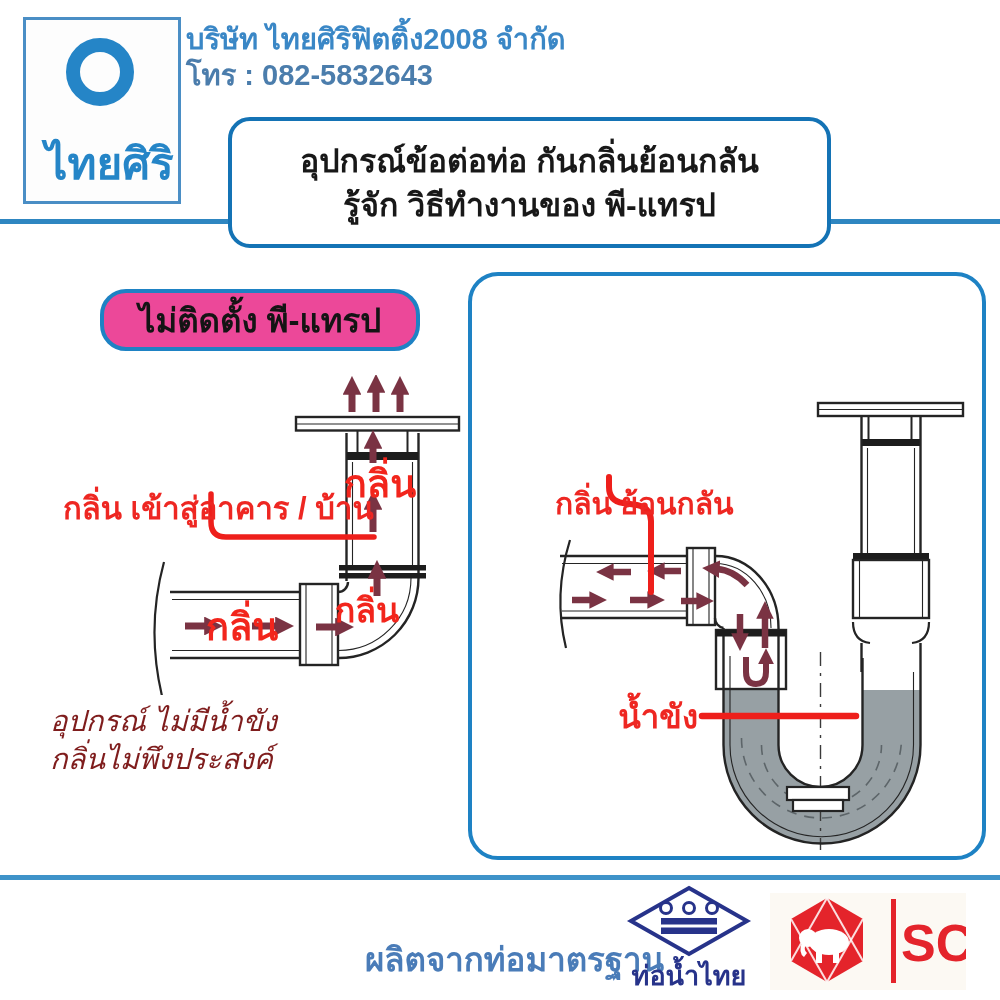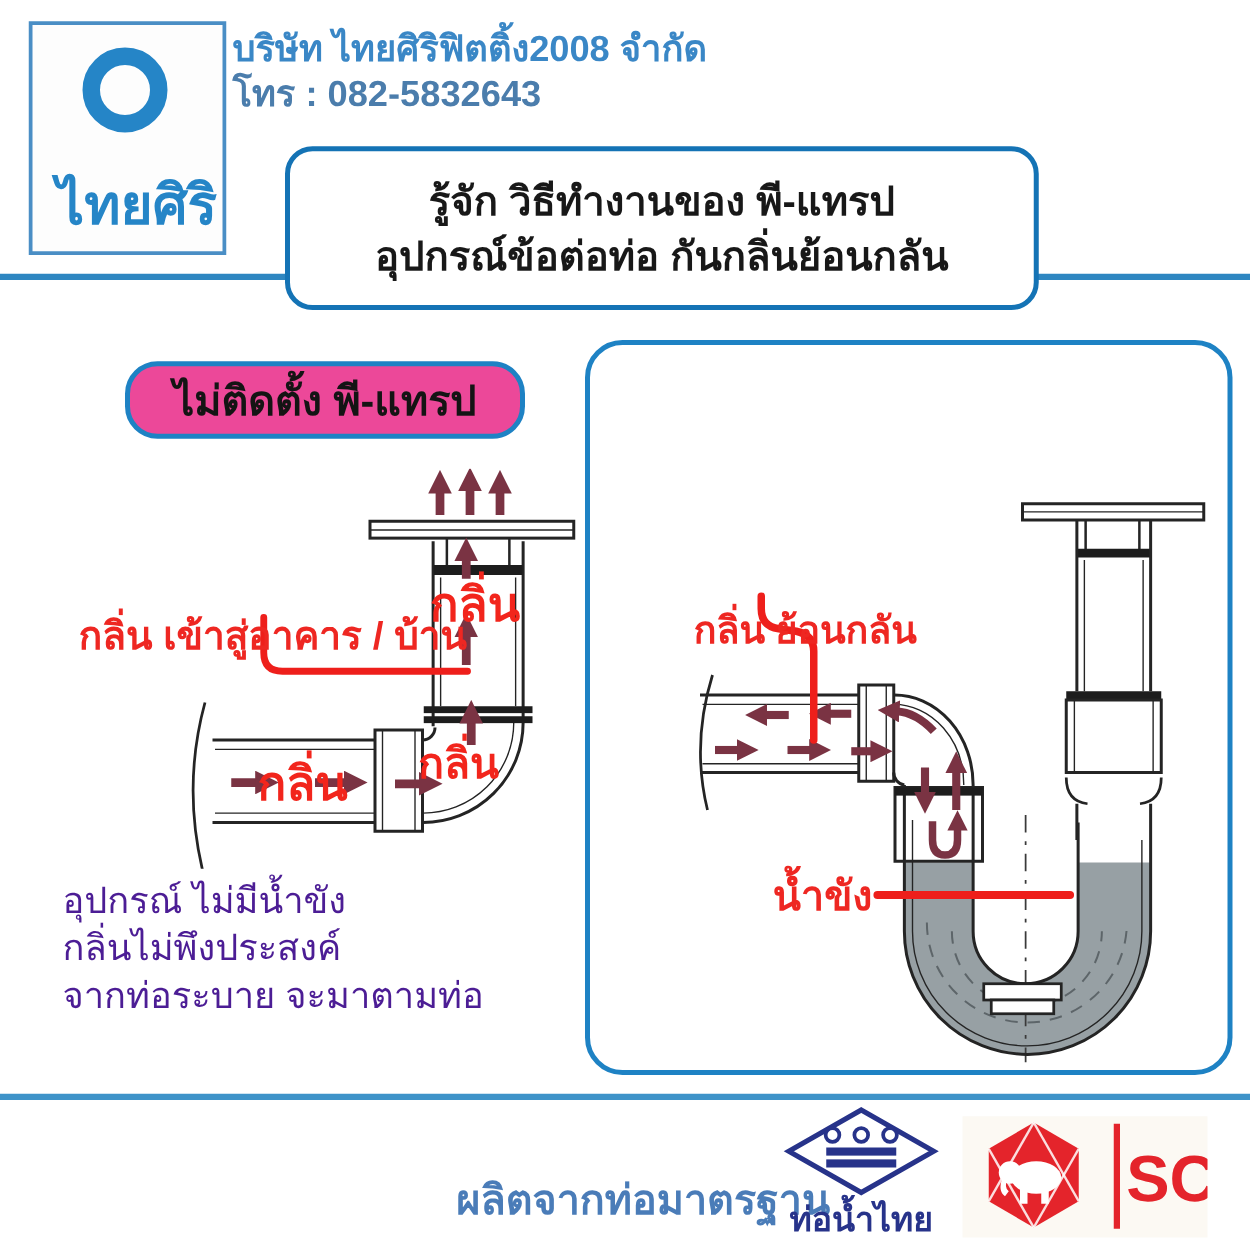--- a/index.html
+++ b/index.html
@@ -20,21 +20,21 @@
   
   .panel-head{background:#ec4899;border:4px solid #1e82c4;border-radius:26px;display:flex;align-items:center;
               justify-content:center;font-size:33px;font-weight:600;color:#141414;white-space:nowrap;z-index:3;}
   .left-head{left:100px;top:289px;width:312px;height:54px;}
   .right-head{left:602px;top:287px;width:314px;height:51px;}
   .right-panel{left:468px;top:272px;width:510px;height:580px;border:4px solid #1e82c4;border-radius:30px;z-index:0;}
   
   .callout{color:#ee2722;font-weight:600;white-space:nowrap;z-index:4;margin-top:42px;}
   .left-callout{left:63px;top:441px;font-size:31px;}
   .right-callout{left:555px;top:438px;font-size:30px;}
-  .desc{color:#4c1d95;z-index:4;}
+  .desc{color:#7f1d1d;z-index:4;font-style:italic;}
   .left-desc{left:50px;top:702px;font-size:29px;line-height:38px;}
   .right-desc{left:484px;top:748px;font-size:28px;line-height:37px;}
   .desc div{white-space:nowrap;}
   
   .bottom-rule{left:0;top:875px;width:1000px;height:5px;background:#3e93c9;}
   .footer-caption{left:365px;top:933px;font-size:33px;font-weight:600;color:#4a7cb8;white-space:nowrap;}
   .scg-bg{left:770px;top:893px;width:196px;height:97px;background:#fcf9f3;}
   svg{display:block;}
   svg text{font-family:"Liberation Sans","DejaVu Sans",sans-serif;}
 </style>
@@ -47,22 +47,22 @@
     <svg width="146" height="100" viewBox="0 0 146 100">
       <circle cx="74" cy="52" r="27" fill="none" stroke="#2585c7" stroke-width="14"></circle>
     </svg>
   </div>
   <div class="abs brand-text">ไทยศิริ</div>
   <div class="abs company-line">บริษัท ไทยศิริฟิตติ้ง2008 จำกัด</div>
   <div class="abs phone-line">โทร : 082-5832643</div>
 
   <div class="abs top-rule"></div>
   <div class="abs title-box">
+    <div>อุปกรณ์ข้อต่อท่อ กันกลิ่นย้อนกลัน</div>
     <div>รู้จัก วิธีทำงานของ พี-แทรป</div>
-    <div>อุปกรณ์ข้อต่อท่อ กันกลิ่นย้อนกลัน</div>
   </div>
 
   <div class="abs right-panel"></div>
   <div class="abs panel-head left-head">ไม่ติดตั้ง พี-แทรป</div>
 
   <svg class="abs" style="left:140px;top:375px;z-index:2" width="330" height="320" viewBox="140 375 330 320">
     <defs>
       <marker id="ahm" viewBox="0 0 10 10" refX="1.5" refY="5" markerWidth="2.7" markerHeight="2.7" orient="auto-start-reverse">
           <path d="M0,0 L10,5 L0,10 Z" fill="#7a3343"></path>
         </marker>
@@ -105,21 +105,20 @@
     <g fill="#f2251c" font-weight="600">
       <text x="380" y="497" font-size="38" text-anchor="middle">กลิ่น</text>
       <text x="367" y="622" font-size="34" text-anchor="middle">กลิ่น</text>
       <text x="206" y="640" font-size="38">กลิ่น</text>
     </g>
   </svg>
   <div class="abs callout left-callout">กลิ่น เข้าสู่อาคาร / บ้าน</div>
   <div class="abs desc left-desc">
     <div>อุปกรณ์ ไม่มีน้ำขัง</div>
     <div>กลิ่นไม่พึงประสงค์</div>
-    <div>จากท่อระบาย จะมาตามท่อ</div>
   </div>
 
   <svg class="abs" style="left:480px;top:380px;z-index:2" width="500" height="470" viewBox="480 380 500 470">
     <defs>
       <marker id="ahm2" viewBox="0 0 10 10" refX="1.5" refY="5" markerWidth="2.7" markerHeight="2.7" orient="auto-start-reverse">
           <path d="M0,0 L10,5 L0,10 Z" fill="#7a3343"></path>
         </marker>
     </defs>
 
     <path d="M 723.5,690 V 745 A 98.5,98.5 0 0 0 920.5,745 V 690 L 862.5,690 V 745 A 42,42 0 0 1 778.5,745 V 690 Z" fill="#97a0a4"></path>

